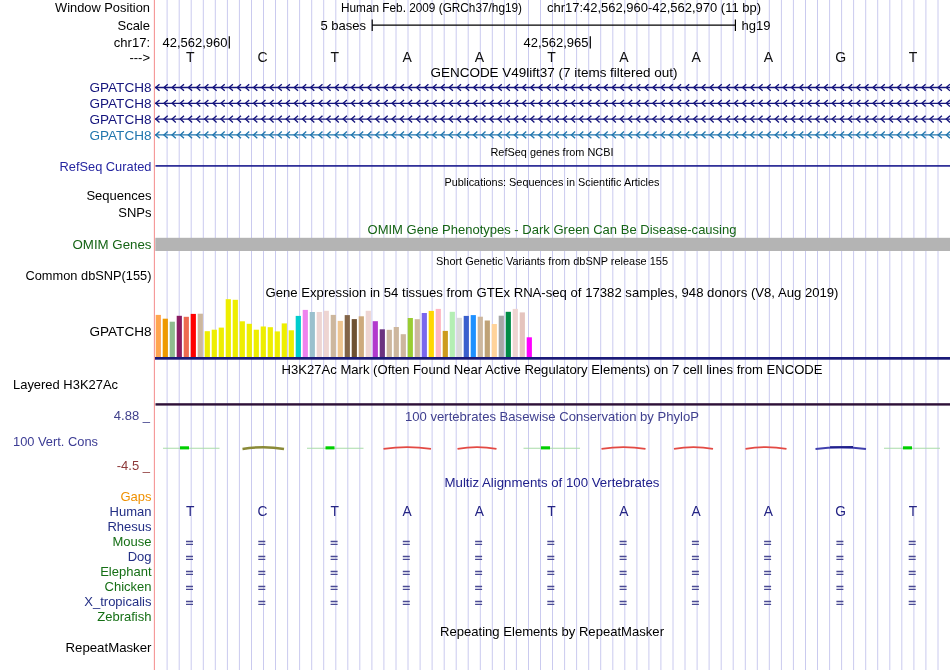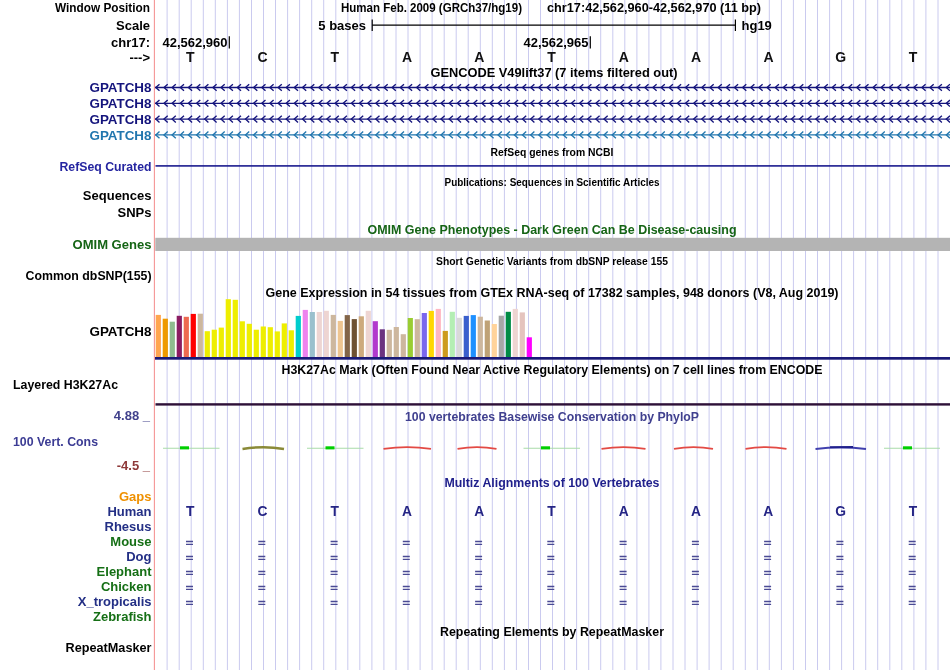--- a/index.html
+++ b/index.html
@@ -1,13 +1,13 @@
 <!DOCTYPE html>
 <html><head><meta charset="utf-8"><title>UCSC Genome Browser</title>
-<style>html,body{margin:0;padding:0;background:#fff;}#page{width:950px;height:670px;overflow:hidden;font-weight:bold;}</style>
+<style>html,body{margin:0;padding:0;background:#fff;}#page{width:950px;height:670px;overflow:hidden;}</style>
 </head><body>
 <div id="page"><svg width="950" height="670" viewBox="0 0 950 670" font-family="Liberation Sans, sans-serif">
 <rect width="950" height="670" fill="#ffffff"></rect>
 <path d="M167.1 0V670 M179.2 0V670 M191.2 0V670 M203.3 0V670 M215.3 0V670 M227.4 0V670 M239.4 0V670 M251.5 0V670 M263.5 0V670 M275.5 0V670 M287.6 0V670 M299.6 0V670 M311.7 0V670 M323.7 0V670 M335.8 0V670 M347.8 0V670 M359.8 0V670 M371.9 0V670 M383.9 0V670 M396.0 0V670 M408.0 0V670 M420.1 0V670 M432.1 0V670 M444.2 0V670 M456.2 0V670 M468.2 0V670 M480.3 0V670 M492.3 0V670 M504.4 0V670 M516.4 0V670 M528.5 0V670 M540.5 0V670 M552.5 0V670 M564.6 0V670 M576.6 0V670 M588.7 0V670 M600.7 0V670 M612.8 0V670 M624.8 0V670 M636.9 0V670 M648.9 0V670 M660.9 0V670 M673.0 0V670 M685.0 0V670 M697.1 0V670 M709.1 0V670 M721.2 0V670 M733.2 0V670 M745.3 0V670 M757.3 0V670 M769.3 0V670 M781.4 0V670 M793.4 0V670 M805.5 0V670 M817.5 0V670 M829.6 0V670 M841.6 0V670 M853.6 0V670 M865.7 0V670 M877.7 0V670 M889.8 0V670 M901.8 0V670 M913.9 0V670 M925.9 0V670 M938.0 0V670" stroke="#cacaef" stroke-width="1" fill="none"></path>
 <line x1="154.4" y1="0" x2="154.4" y2="670" stroke="#f59595" stroke-width="1.1"></line>
 <line x1="155" y1="87.5" x2="950" y2="87.5" stroke="#14147c" stroke-width="1.3"></line>
 <path d="M159.5 84.2L155.8 87.5L159.5 90.8 M167.7 84.2L164.0 87.5L167.7 90.8 M175.8 84.2L172.1 87.5L175.8 90.8 M184.0 84.2L180.3 87.5L184.0 90.8 M192.1 84.2L188.4 87.5L192.1 90.8 M200.3 84.2L196.6 87.5L200.3 90.8 M208.4 84.2L204.7 87.5L208.4 90.8 M216.6 84.2L212.9 87.5L216.6 90.8 M224.7 84.2L221.0 87.5L224.7 90.8 M232.9 84.2L229.2 87.5L232.9 90.8 M241.0 84.2L237.3 87.5L241.0 90.8 M249.2 84.2L245.5 87.5L249.2 90.8 M257.3 84.2L253.6 87.5L257.3 90.8 M265.5 84.2L261.8 87.5L265.5 90.8 M273.6 84.2L269.9 87.5L273.6 90.8 M281.8 84.2L278.1 87.5L281.8 90.8 M289.9 84.2L286.2 87.5L289.9 90.8 M298.0 84.2L294.3 87.5L298.0 90.8 M306.2 84.2L302.5 87.5L306.2 90.8 M314.3 84.2L310.6 87.5L314.3 90.8 M322.5 84.2L318.8 87.5L322.5 90.8 M330.6 84.2L326.9 87.5L330.6 90.8 M338.8 84.2L335.1 87.5L338.8 90.8 M346.9 84.2L343.2 87.5L346.9 90.8 M355.1 84.2L351.4 87.5L355.1 90.8 M363.2 84.2L359.5 87.5L363.2 90.8 M371.4 84.2L367.7 87.5L371.4 90.8 M379.5 84.2L375.8 87.5L379.5 90.8 M387.7 84.2L384.0 87.5L387.7 90.8 M395.8 84.2L392.1 87.5L395.8 90.8 M404.0 84.2L400.3 87.5L404.0 90.8 M412.1 84.2L408.4 87.5L412.1 90.8 M420.3 84.2L416.6 87.5L420.3 90.8 M428.4 84.2L424.7 87.5L428.4 90.8 M436.6 84.2L432.9 87.5L436.6 90.8 M444.7 84.2L441.0 87.5L444.7 90.8 M452.9 84.2L449.2 87.5L452.9 90.8 M461.0 84.2L457.3 87.5L461.0 90.8 M469.2 84.2L465.5 87.5L469.2 90.8 M477.3 84.2L473.6 87.5L477.3 90.8 M485.5 84.2L481.8 87.5L485.5 90.8 M493.6 84.2L489.9 87.5L493.6 90.8 M501.8 84.2L498.1 87.5L501.8 90.8 M509.9 84.2L506.2 87.5L509.9 90.8 M518.1 84.2L514.4 87.5L518.1 90.8 M526.2 84.2L522.5 87.5L526.2 90.8 M534.4 84.2L530.7 87.5L534.4 90.8 M542.5 84.2L538.8 87.5L542.5 90.8 M550.7 84.2L547.0 87.5L550.7 90.8 M558.8 84.2L555.1 87.5L558.8 90.8 M567.0 84.2L563.3 87.5L567.0 90.8 M575.1 84.2L571.4 87.5L575.1 90.8 M583.3 84.2L579.6 87.5L583.3 90.8 M591.4 84.2L587.7 87.5L591.4 90.8 M599.6 84.2L595.9 87.5L599.6 90.8 M607.7 84.2L604.0 87.5L607.7 90.8 M615.9 84.2L612.2 87.5L615.9 90.8 M624.0 84.2L620.3 87.5L624.0 90.8 M632.2 84.2L628.5 87.5L632.2 90.8 M640.3 84.2L636.6 87.5L640.3 90.8 M648.5 84.2L644.8 87.5L648.5 90.8 M656.6 84.2L652.9 87.5L656.6 90.8 M664.8 84.2L661.1 87.5L664.8 90.8 M672.9 84.2L669.2 87.5L672.9 90.8 M681.1 84.2L677.4 87.5L681.1 90.8 M689.2 84.2L685.5 87.5L689.2 90.8 M697.4 84.2L693.7 87.5L697.4 90.8 M705.5 84.2L701.8 87.5L705.5 90.8 M713.7 84.2L710.0 87.5L713.7 90.8 M721.8 84.2L718.1 87.5L721.8 90.8 M730.0 84.2L726.3 87.5L730.0 90.8 M738.1 84.2L734.4 87.5L738.1 90.8 M746.3 84.2L742.6 87.5L746.3 90.8 M754.4 84.2L750.7 87.5L754.4 90.8 M762.6 84.2L758.9 87.5L762.6 90.8 M770.7 84.2L767.0 87.5L770.7 90.8 M778.9 84.2L775.2 87.5L778.9 90.8 M787.0 84.2L783.3 87.5L787.0 90.8 M795.2 84.2L791.5 87.5L795.2 90.8 M803.3 84.2L799.6 87.5L803.3 90.8 M811.5 84.2L807.8 87.5L811.5 90.8 M819.6 84.2L815.9 87.5L819.6 90.8 M827.8 84.2L824.1 87.5L827.8 90.8 M835.9 84.2L832.2 87.5L835.9 90.8 M844.1 84.2L840.4 87.5L844.1 90.8 M852.2 84.2L848.5 87.5L852.2 90.8 M860.4 84.2L856.7 87.5L860.4 90.8 M868.5 84.2L864.8 87.5L868.5 90.8 M876.7 84.2L873.0 87.5L876.7 90.8 M884.8 84.2L881.1 87.5L884.8 90.8 M893.0 84.2L889.3 87.5L893.0 90.8 M901.1 84.2L897.4 87.5L901.1 90.8 M909.3 84.2L905.6 87.5L909.3 90.8 M917.4 84.2L913.7 87.5L917.4 90.8 M925.6 84.2L921.9 87.5L925.6 90.8 M933.7 84.2L930.0 87.5L933.7 90.8 M941.9 84.2L938.2 87.5L941.9 90.8 M950.0 84.2L946.3 87.5L950.0 90.8" stroke="#14147c" stroke-width="1.35" fill="none"></path>
 <line x1="155" y1="103.3" x2="950" y2="103.3" stroke="#14147c" stroke-width="1.3"></line>
 <path d="M159.5 100.0L155.8 103.3L159.5 106.6 M167.7 100.0L164.0 103.3L167.7 106.6 M175.8 100.0L172.1 103.3L175.8 106.6 M184.0 100.0L180.3 103.3L184.0 106.6 M192.1 100.0L188.4 103.3L192.1 106.6 M200.3 100.0L196.6 103.3L200.3 106.6 M208.4 100.0L204.7 103.3L208.4 106.6 M216.6 100.0L212.9 103.3L216.6 106.6 M224.7 100.0L221.0 103.3L224.7 106.6 M232.9 100.0L229.2 103.3L232.9 106.6 M241.0 100.0L237.3 103.3L241.0 106.6 M249.2 100.0L245.5 103.3L249.2 106.6 M257.3 100.0L253.6 103.3L257.3 106.6 M265.5 100.0L261.8 103.3L265.5 106.6 M273.6 100.0L269.9 103.3L273.6 106.6 M281.8 100.0L278.1 103.3L281.8 106.6 M289.9 100.0L286.2 103.3L289.9 106.6 M298.0 100.0L294.3 103.3L298.0 106.6 M306.2 100.0L302.5 103.3L306.2 106.6 M314.3 100.0L310.6 103.3L314.3 106.6 M322.5 100.0L318.8 103.3L322.5 106.6 M330.6 100.0L326.9 103.3L330.6 106.6 M338.8 100.0L335.1 103.3L338.8 106.6 M346.9 100.0L343.2 103.3L346.9 106.6 M355.1 100.0L351.4 103.3L355.1 106.6 M363.2 100.0L359.5 103.3L363.2 106.6 M371.4 100.0L367.7 103.3L371.4 106.6 M379.5 100.0L375.8 103.3L379.5 106.6 M387.7 100.0L384.0 103.3L387.7 106.6 M395.8 100.0L392.1 103.3L395.8 106.6 M404.0 100.0L400.3 103.3L404.0 106.6 M412.1 100.0L408.4 103.3L412.1 106.6 M420.3 100.0L416.6 103.3L420.3 106.6 M428.4 100.0L424.7 103.3L428.4 106.6 M436.6 100.0L432.9 103.3L436.6 106.6 M444.7 100.0L441.0 103.3L444.7 106.6 M452.9 100.0L449.2 103.3L452.9 106.6 M461.0 100.0L457.3 103.3L461.0 106.6 M469.2 100.0L465.5 103.3L469.2 106.6 M477.3 100.0L473.6 103.3L477.3 106.6 M485.5 100.0L481.8 103.3L485.5 106.6 M493.6 100.0L489.9 103.3L493.6 106.6 M501.8 100.0L498.1 103.3L501.8 106.6 M509.9 100.0L506.2 103.3L509.9 106.6 M518.1 100.0L514.4 103.3L518.1 106.6 M526.2 100.0L522.5 103.3L526.2 106.6 M534.4 100.0L530.7 103.3L534.4 106.6 M542.5 100.0L538.8 103.3L542.5 106.6 M550.7 100.0L547.0 103.3L550.7 106.6 M558.8 100.0L555.1 103.3L558.8 106.6 M567.0 100.0L563.3 103.3L567.0 106.6 M575.1 100.0L571.4 103.3L575.1 106.6 M583.3 100.0L579.6 103.3L583.3 106.6 M591.4 100.0L587.7 103.3L591.4 106.6 M599.6 100.0L595.9 103.3L599.6 106.6 M607.7 100.0L604.0 103.3L607.7 106.6 M615.9 100.0L612.2 103.3L615.9 106.6 M624.0 100.0L620.3 103.3L624.0 106.6 M632.2 100.0L628.5 103.3L632.2 106.6 M640.3 100.0L636.6 103.3L640.3 106.6 M648.5 100.0L644.8 103.3L648.5 106.6 M656.6 100.0L652.9 103.3L656.6 106.6 M664.8 100.0L661.1 103.3L664.8 106.6 M672.9 100.0L669.2 103.3L672.9 106.6 M681.1 100.0L677.4 103.3L681.1 106.6 M689.2 100.0L685.5 103.3L689.2 106.6 M697.4 100.0L693.7 103.3L697.4 106.6 M705.5 100.0L701.8 103.3L705.5 106.6 M713.7 100.0L710.0 103.3L713.7 106.6 M721.8 100.0L718.1 103.3L721.8 106.6 M730.0 100.0L726.3 103.3L730.0 106.6 M738.1 100.0L734.4 103.3L738.1 106.6 M746.3 100.0L742.6 103.3L746.3 106.6 M754.4 100.0L750.7 103.3L754.4 106.6 M762.6 100.0L758.9 103.3L762.6 106.6 M770.7 100.0L767.0 103.3L770.7 106.6 M778.9 100.0L775.2 103.3L778.9 106.6 M787.0 100.0L783.3 103.3L787.0 106.6 M795.2 100.0L791.5 103.3L795.2 106.6 M803.3 100.0L799.6 103.3L803.3 106.6 M811.5 100.0L807.8 103.3L811.5 106.6 M819.6 100.0L815.9 103.3L819.6 106.6 M827.8 100.0L824.1 103.3L827.8 106.6 M835.9 100.0L832.2 103.3L835.9 106.6 M844.1 100.0L840.4 103.3L844.1 106.6 M852.2 100.0L848.5 103.3L852.2 106.6 M860.4 100.0L856.7 103.3L860.4 106.6 M868.5 100.0L864.8 103.3L868.5 106.6 M876.7 100.0L873.0 103.3L876.7 106.6 M884.8 100.0L881.1 103.3L884.8 106.6 M893.0 100.0L889.3 103.3L893.0 106.6 M901.1 100.0L897.4 103.3L901.1 106.6 M909.3 100.0L905.6 103.3L909.3 106.6 M917.4 100.0L913.7 103.3L917.4 106.6 M925.6 100.0L921.9 103.3L925.6 106.6 M933.7 100.0L930.0 103.3L933.7 106.6 M941.9 100.0L938.2 103.3L941.9 106.6 M950.0 100.0L946.3 103.3L950.0 106.6" stroke="#14147c" stroke-width="1.35" fill="none"></path>
 <line x1="155" y1="119.1" x2="950" y2="119.1" stroke="#14147c" stroke-width="1.3"></line>

